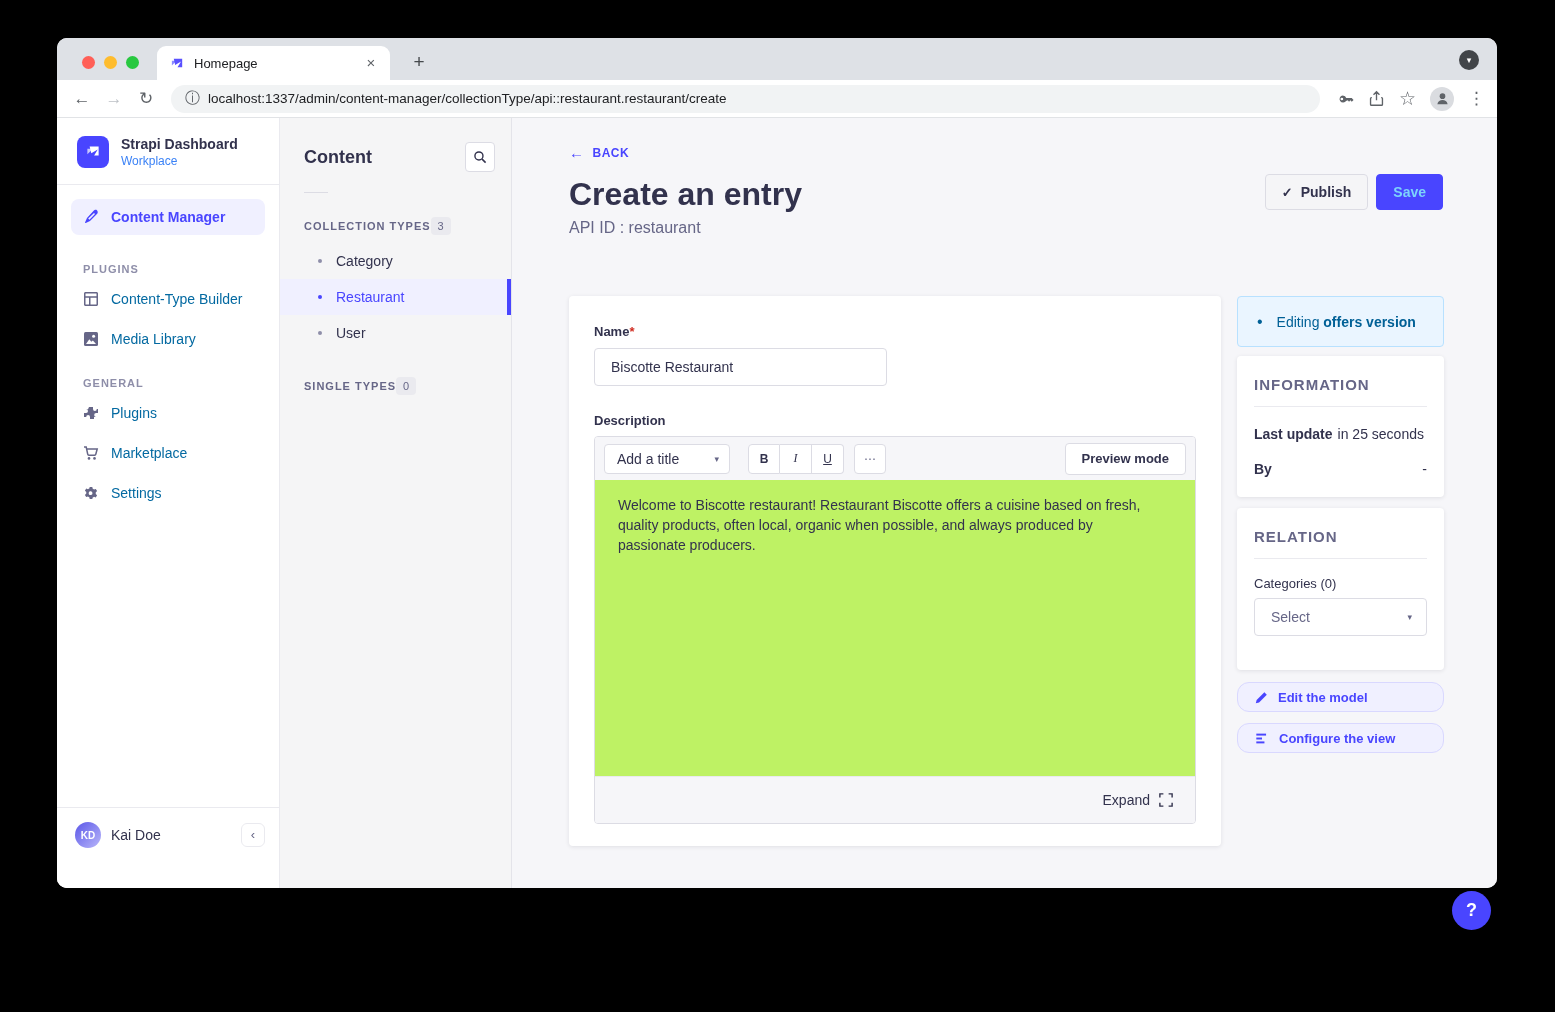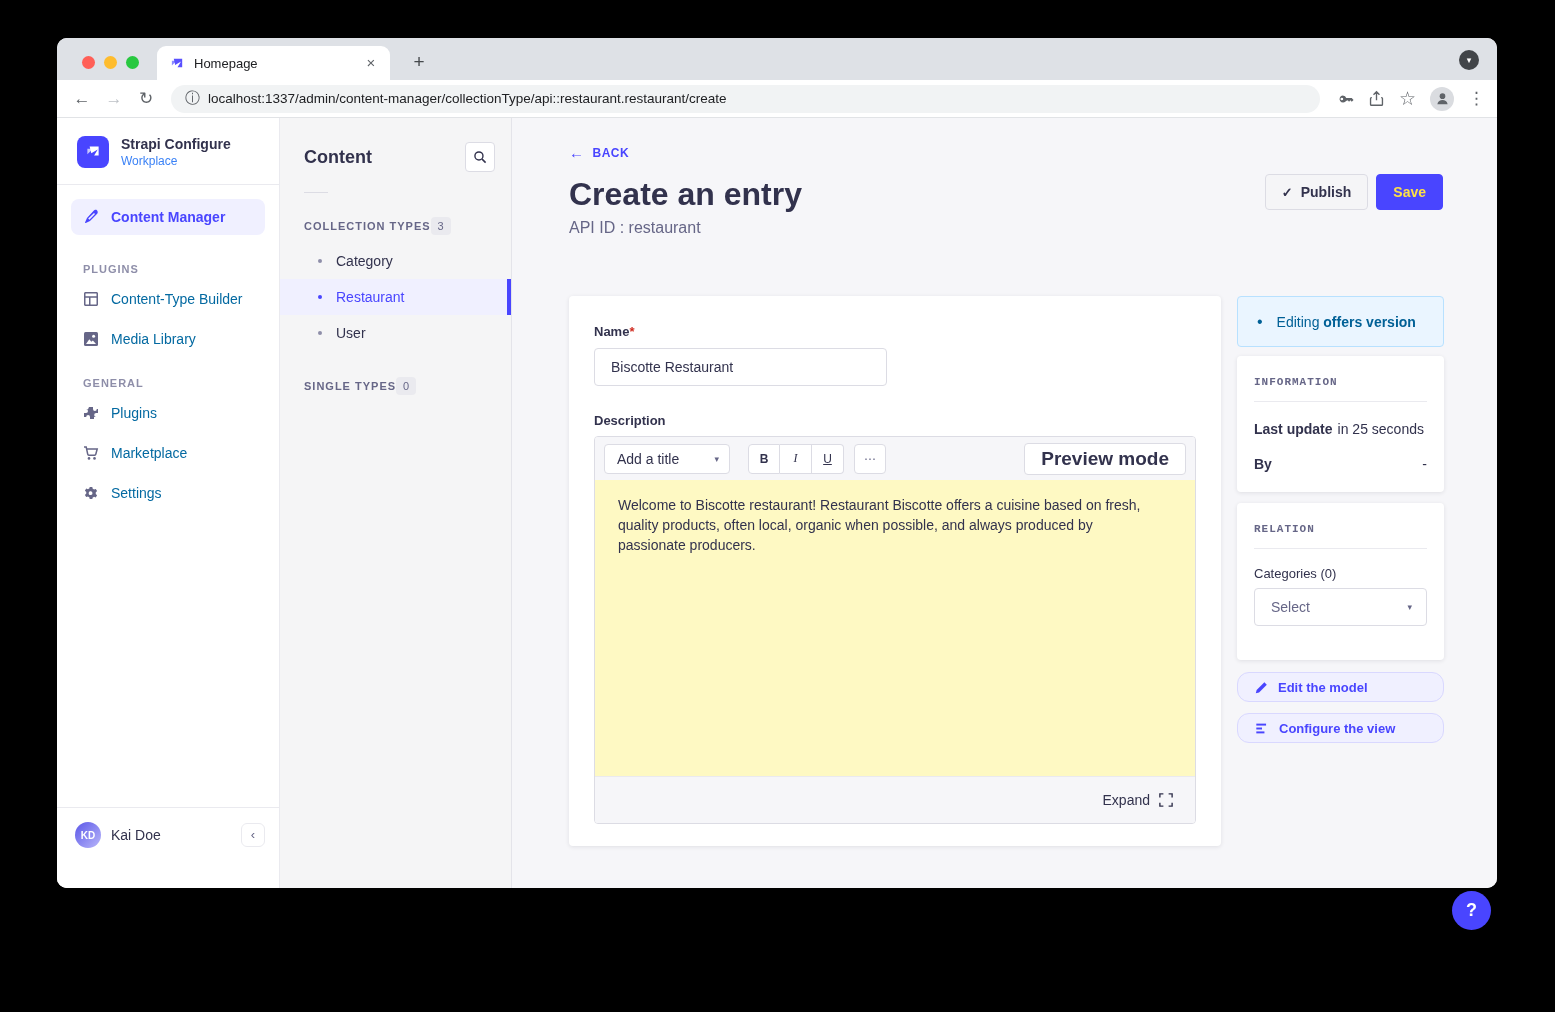--- a/index.html
+++ b/index.html
@@ -65,52 +65,52 @@
   
   .main { flex:1; position:relative; padding:26px 54px 0 57px; overflow:hidden; }
   .back-link { display:inline-flex; align-items:center; gap:8px; color:#4945ff; font-size:12px; font-weight:bold; letter-spacing:0.5px; }
   .back-link .arr { font-size:15px; font-weight:normal; }
   .page-title { font-size:32px; font-weight:bold; color:#32324d; margin-top:14px; }
   .page-sub { font-size:16px; color:#666687; margin-top:6px; }
   .header-actions { position:absolute; top:56px; right:54px; display:flex; gap:8px; }
   .btn { height:36px; border-radius:4px; font-size:14px; font-weight:600; display:inline-flex; align-items:center; justify-content:center; padding:0 16px; }
   .btn-publish { background:#f5f5f7; border:1px solid #dcdce4; color:#32324d; gap:8px; }
   .btn-publish .chk { font-size:13px; color:#32324d; }
-  .btn-save { background:#4945ff; border:1px solid #4945ff; color:#fde047; }
+  .btn-save { background:#4945ff; border:1px solid #4945ff; color:#7dd3fc; }
 
   .content-row { display:flex; gap:16px; margin-top:59px; align-items:flex-start; }
   .form-card { flex:0 0 652px; background:#fff; border-radius:4px; box-shadow:0 1px 4px rgba(33,33,52,0.1); padding:28px 25px 27px 25px; height:550px; }
   .field-label { font-size:13px; font-weight:bold; color:#32324d; }
   .req { color:#d02b20; }
   .text-input { margin-top:9px; width:293px; height:38px; border:1px solid #dcdce4; border-radius:4px; background:#fff; font-size:14px; color:#32324d; padding:0 16px; font-family:"Liberation Sans", sans-serif; }
   .desc-label { margin-top:27px; }
   .editor { margin-top:8px; border:1px solid #dcdce4; border-radius:4px; overflow:hidden; }
   .editor-toolbar { height:43px; background:#f6f6f9; display:flex; align-items:center; padding:0 9px; gap:18px; }
   .title-select { width:126px; height:30px; background:#fff; border:1px solid #dcdce4; border-radius:4px; display:flex; align-items:center; justify-content:space-between; padding:0 10px 0 12px; font-size:14px; color:#32324d; }
   .title-select .chev { font-size:9px; color:#666687; }
   .biu-group { display:flex; }
   .biu { width:32px; height:30px; background:#fff; border:1px solid #dcdce4; font-size:12px; color:#32324d; display:flex; align-items:center; justify-content:center; }
   .biu:first-child { border-radius:4px 0 0 4px; }
   .biu:last-child { border-radius:0 4px 4px 0; }
   .biu + .biu { border-left:none; }
   .biu.i { font-style:italic; font-family:"Liberation Serif", serif; }
   .biu.u { text-decoration:underline; }
   .more-btn { width:32px; height:30px; background:#fff; border:1px solid #dcdce4; border-radius:4px; color:#666687; font-size:12px; display:flex; align-items:center; justify-content:center; margin-left:-8px; }
-  .preview-btn { margin-left:auto; height:32px; background:#fff; border:1px solid #dcdce4; border-radius:4px; font-size:19px; font-weight:bold; color:#32324d; display:flex; align-items:center; padding:0 16px; }
-  .editor-body { height:296px; background:#fef9c3; padding:16px 36px 0 23px; font-size:14px; color:#32324d; line-height:1.42; }
+  .preview-btn { margin-left:auto; height:32px; background:#fff; border:1px solid #dcdce4; border-radius:4px; font-size:13px; font-weight:bold; color:#32324d; display:flex; align-items:center; padding:0 16px; }
+  .editor-body { height:296px; background:#bef264; padding:16px 36px 0 23px; font-size:14px; color:#32324d; line-height:1.42; }
   .editor-footer { height:47px; background:#f6f6f9; border-top:1px solid #eaeaef; display:flex; align-items:center; justify-content:flex-end; padding:0 22px; gap:9px; font-size:14px; color:#32324d; }
 
   
   .rail { width:207px; flex:0 0 auto; display:flex; flex-direction:column; }
   .draft-box { height:51px; background:#eaf5ff; border:1px solid #b8e1ff; border-radius:4px; display:flex; align-items:center; gap:14px; padding:0 19px; color:#006096; font-size:14px; }
   .draft-box .bdot { font-size:16px; line-height:1; color:#006096; }
   .draft-bold { font-weight:bold; }
   .rail-card { background:#fff; border-radius:4px; box-shadow:0 1px 4px rgba(33,33,52,0.1); padding:20px 17px; margin-top:9px; }
   .rail-card.relation { margin-top:11px; padding-bottom:34px; }
-  .rail-title { font-size:11px; font-weight:bold; letter-spacing:1px; color:#666687;font-family:Liberation Mono, monospace; }
+  .rail-title { font-size:15px; font-weight:bold; letter-spacing:1px; color:#666687; }
   .rail-divider { height:1px; background:#eaeaef; margin:13px 0 0 0; }
   .info-line { display:flex; margin-top:19px; font-size:14px; color:#32324d; }
   .info-line .k { font-weight:bold; }
   .info-line .v { margin-left:5px; }
   .info-line .v-right { margin-left:auto; }
   .cat-label { margin-top:17px; font-size:13px; color:#32324d; }
   .select-box { margin-top:7px; height:38px; background:#fff; border:1px solid #dcdce4; border-radius:4px; display:flex; align-items:center; justify-content:space-between; padding:0 14px 0 16px; font-size:14px; color:#666687; }
   .select-box .chev { font-size:9px; color:#666687; }
   .rail-btn { margin-top:11px; height:30px; background:#f0f0ff; border:1px solid #d9d8ff; border-radius:12px; display:flex; align-items:center; gap:10px; padding:0 17px; font-size:13px; font-weight:bold; color:#4945ff; }
   .rail-btn.first { margin-top:12px; }
@@ -179,21 +179,21 @@
 
       <aside class="sidebar">
         <div class="brand">
           <span class="brand-logo">
             <svg width="18" height="18" viewBox="0 0 16 16">
                 <path fill="#c9c8ff" d="M3 10V5l5 0z"></path>
                 <path fill="#ffffff" d="M5 3h8v8H9l3.2-5.2L6.5 9z"></path>
               </svg>
           </span>
           <span>
-            <div class="brand-name">Strapi Configure</div>
+            <div class="brand-name">Strapi Dashboard</div>
             <div class="brand-sub">Workplace</div>
           </span>
         </div>
         <div class="side-divider"></div>
 
         <div class="cm-item">
           <span class="ic">
             <svg width="16" height="16" viewBox="0 0 16 16">
                 <path fill="#4945ff" d="M13.9 1.2c.9.9 1.2 2.6.3 3.5L7 12l-4.2 1.9a.5.5 0 01-.7-.7L4 9 10.4 1.9c.9-.9 2.6-1.6 3.5-.7zM5.2 9.6l1.2 1.2 5.6-5.8-1-1z"></path>
               </svg>

